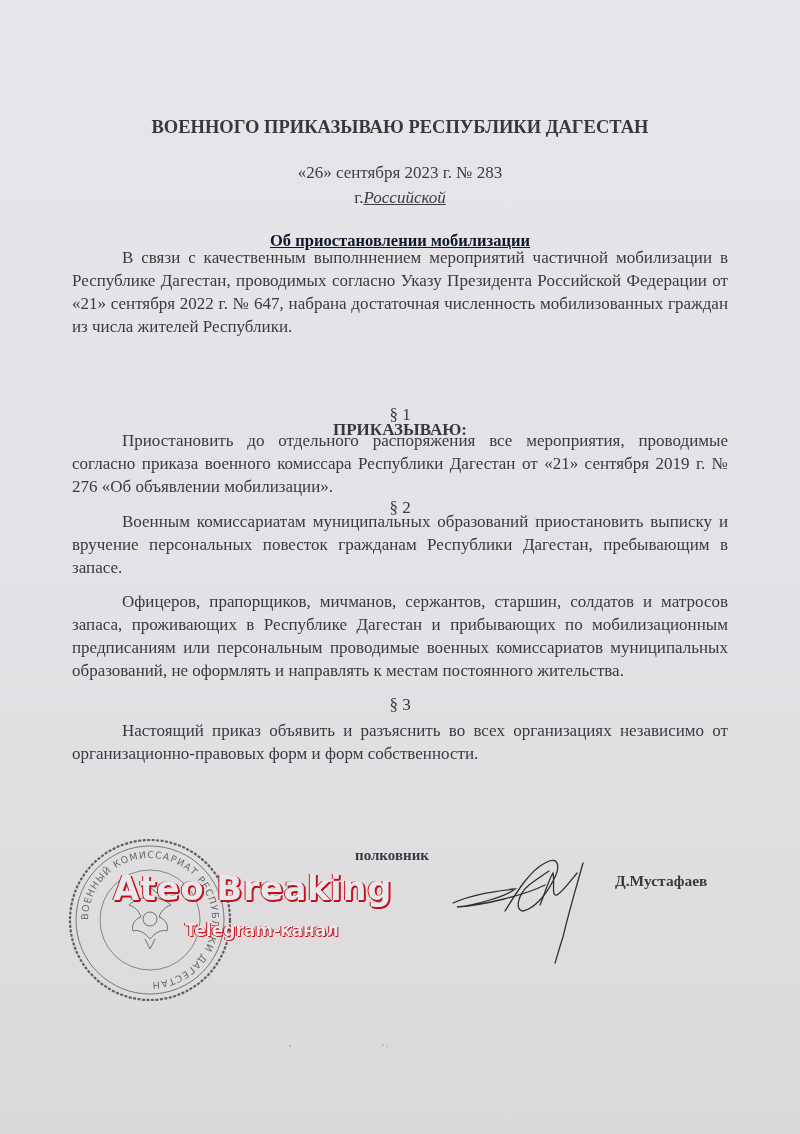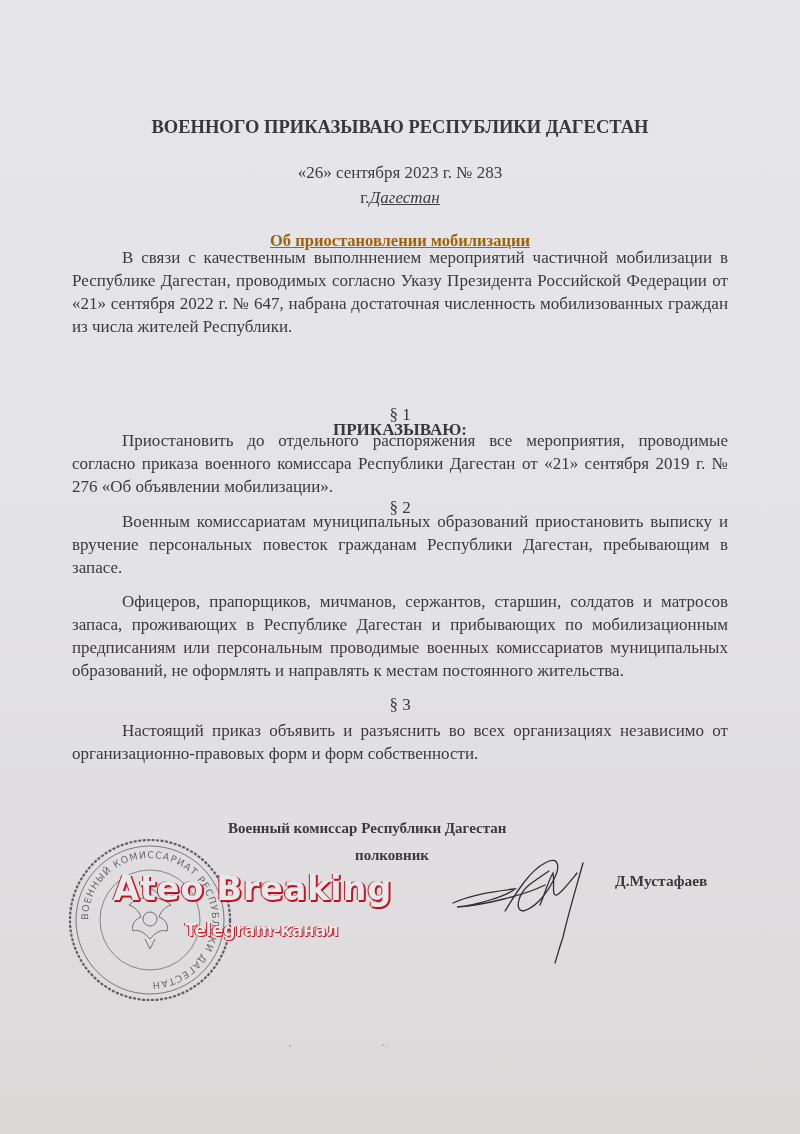--- a/index.html
+++ b/index.html
@@ -60,21 +60,21 @@
       text-decoration: underline;
     }
     .heading {
       position: absolute;
       top: 231px;
       left: 0; width: 800px;
       text-align: center;
       font-weight: bold;
       font-size: 16.5px;
       text-decoration: underline;
-      color: #a16207;
+      color: #0f172a;
     }
     .para {
       position: absolute;
       left: 72px;
       width: 656px;
       font-size: 17px;
       line-height: 23px;
       text-align: justify;
       text-indent: 50px;
       color: #3a393d;
@@ -178,40 +178,39 @@
   </style>
 </head>
 <body>
 
 <div class="page">
 
   <div class="subtitle">ВОЕННОГО ПРИКАЗЫВАЮ РЕСПУБЛИКИ ДАГЕСТАН</div>
 
   <div class="date-line">«26» сентября 2023 г. № 283</div>
   <div class="city-line">
-    <span>г.</span><span class="city-name">Дагестан</span>
+    <span>г.</span><span class="city-name">Российской</span>
   </div>
 
   <div class="heading">Об приостановлении мобилизации</div>
 
   <div class="para para-intro">В связи с качественным выполннением мероприятий частичной мобилизации в Республике Дагестан, проводимых согласно Указу Президента Российской Федерации от «21» сентября 2022 г. № 647, набрана достаточная численность мобилизованных граждан из числа жителей Республики.</div>
 
   <div class="orders-label">ПРИКАЗЫВАЮ:</div>
 
   <div class="section-mark sec1-mark">§ 1</div>
   <div class="para para-s1">Приостановить до отдельного распоряжения все мероприятия, проводимые согласно приказа военного комиссара Республики Дагестан от «21» сентября 2019 г. № 276 «Об объявлении мобилизации».</div>
 
   <div class="section-mark sec2-mark">§ 2</div>
   <div class="para para-s2a">Военным комиссариатам муниципальных образований приостановить выписку и вручение персональных повесток гражданам Республики Дагестан, пребывающим в запасе.</div>
   <div class="para para-s2b">Офицеров, прапорщиков, мичманов, сержантов, старшин, солдатов и матросов запаса, проживающих в Республике Дагестан и прибывающих по мобилизационным предписаниям или персональным проводимые военных комиссариатов муниципальных образований, не оформлять и направлять к местам постоянного жительства.</div>
 
   <div class="section-mark sec3-mark">§ 3</div>
   <div class="para para-s3">Настоящий приказ объявить и разъяснить во всех организациях независимо от организационно-правовых форм и форм собственности.</div>
 
-  <div class="signature-title">Военный комиссар Республики Дагестан</div>
   <div class="signature-rank">полковник</div>
   <div class="signature-name">Д.Мустафаев</div>
 
   <svg class="stamp" viewBox="0 0 170 170">
     <defs>
       <path id="sealArc" d="M 85 85 m -62 0 a 62 62 0 1 1 124 0 a 62 62 0 1 1 -124 0"></path>
     </defs>
     <circle cx="85" cy="85" r="80" fill="none" stroke="#4a4a4e" stroke-width="2.2" stroke-dasharray="3 1.5" opacity="0.85"></circle>
     <circle cx="85" cy="85" r="74" fill="none" stroke="#4a4a4e" stroke-width="1" opacity="0.7"></circle>
     <circle cx="85" cy="85" r="50" fill="none" stroke="#4a4a4e" stroke-width="1" opacity="0.6"></circle>

